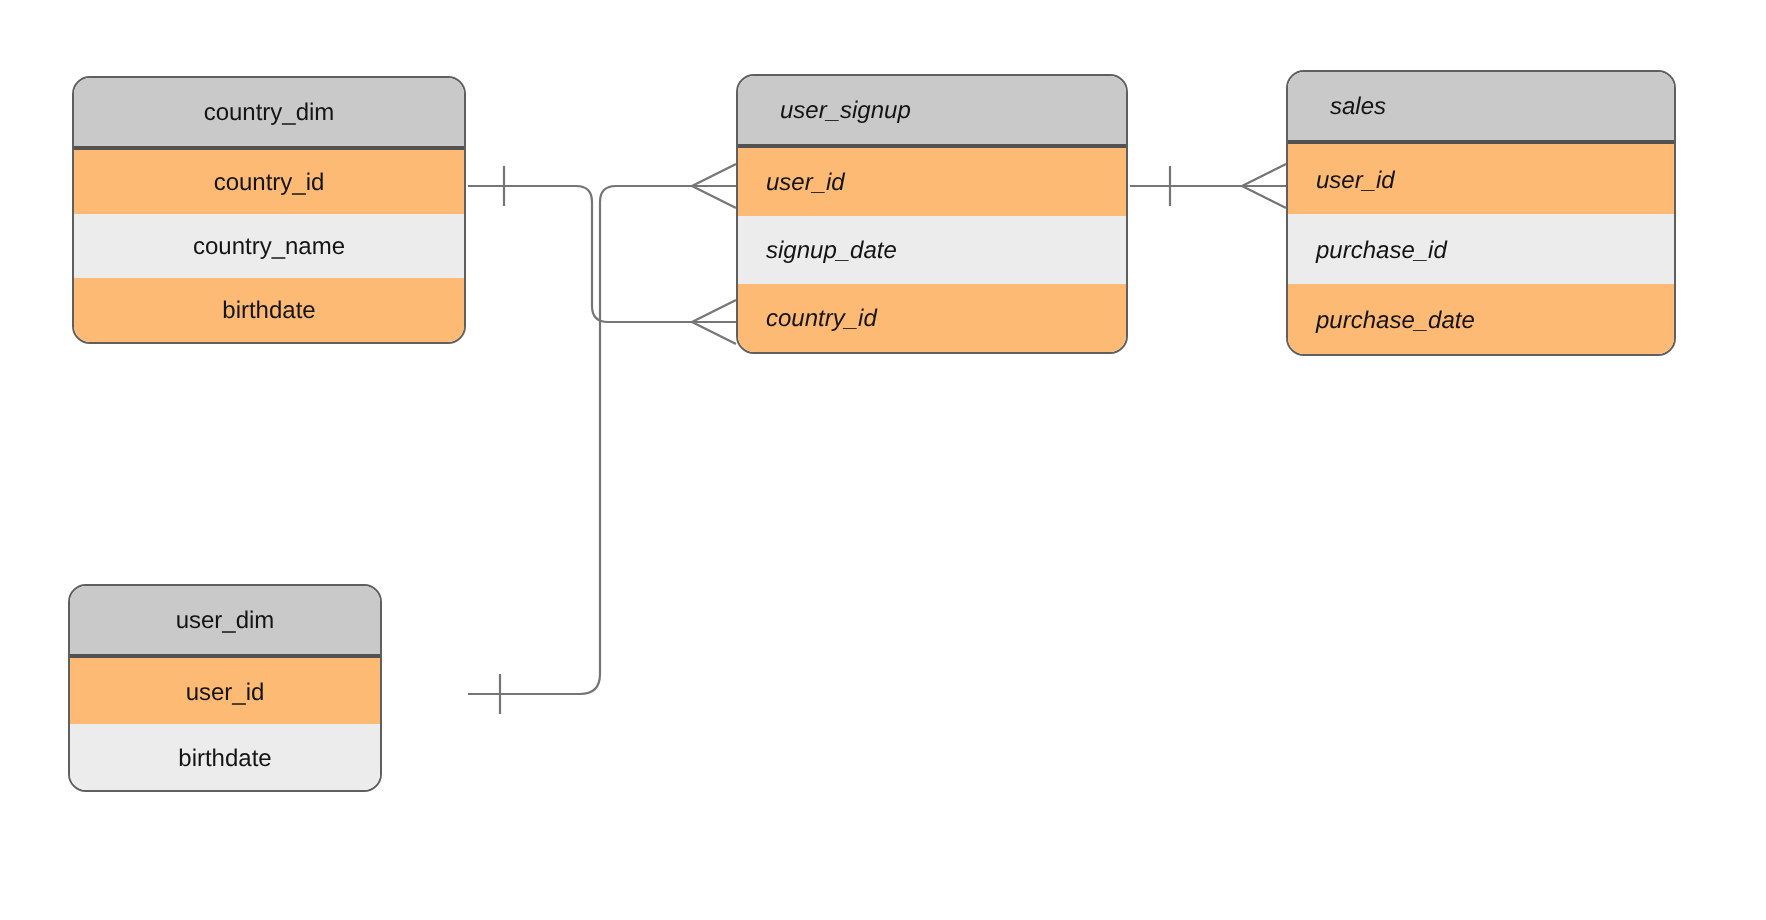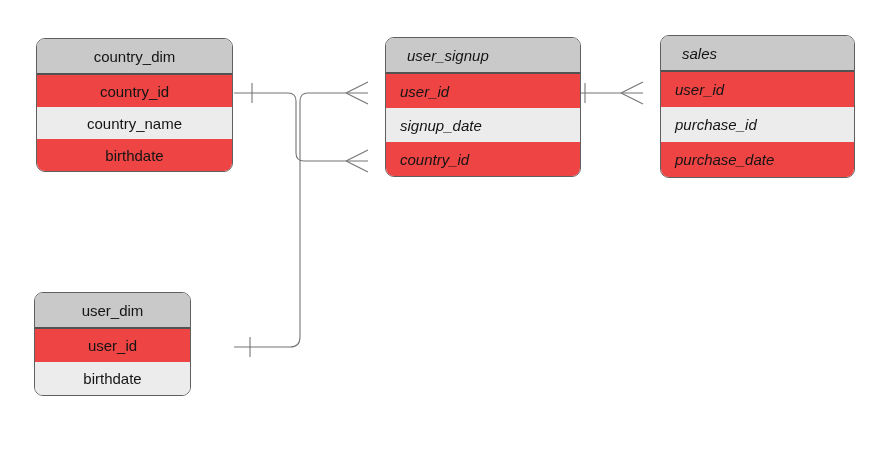--- a/index.html
+++ b/index.html
@@ -1,37 +1,37 @@
 <!DOCTYPE html>
 <html><head>
 <meta charset="utf-8">
 <style>
   * { margin:0; padding:0; box-sizing:border-box; }
   html,body { background:#ffffff; }
   .canvas {
     position:relative; width:883px; height:460px; background:#ffffff;
-    font-family:"Liberation Sans", sans-serif; font-size:15px; color:#141414;
+    font-family:"Liberation Sans", sans-serif; font-size:12px; color:#141414;
     overflow:hidden;
   }
   .edge-layer { position:absolute; left:0; top:0; }
   .edge { stroke:#757575; stroke-width:1.1; fill:none; }
   .tbl {
     position:absolute; background:#ffffff;
     border:1px solid #5f5f5f; border-radius:9px; overflow:hidden;
   }
   .hdr {
     height:36px; background:#c9c9c9; border-bottom:2px solid #525252;
     display:flex; align-items:center; justify-content:center;
   }
   .row {
-    height:var(--rh,33px); background:#ef4444;
+    height:var(--rh,33px); background:#fdba74;
     display:flex; align-items:center; justify-content:center;
   }
   .tbl > .row:nth-child(odd) { background:#ececec; }
-  .tbl.italic { font-style:italic;margin-left:17px; }
+  .tbl.italic { font-style:italic; }
   .tbl.italic .hdr { justify-content:flex-start; padding-left:21px; }
   .tbl.italic .row { justify-content:flex-start; padding-left:14px; }
 </style>
 </head>
 <body>
 
 <div class="canvas">
 
   <svg class="edge-layer" width="883" height="460" viewBox="0 0 883 460">
 

